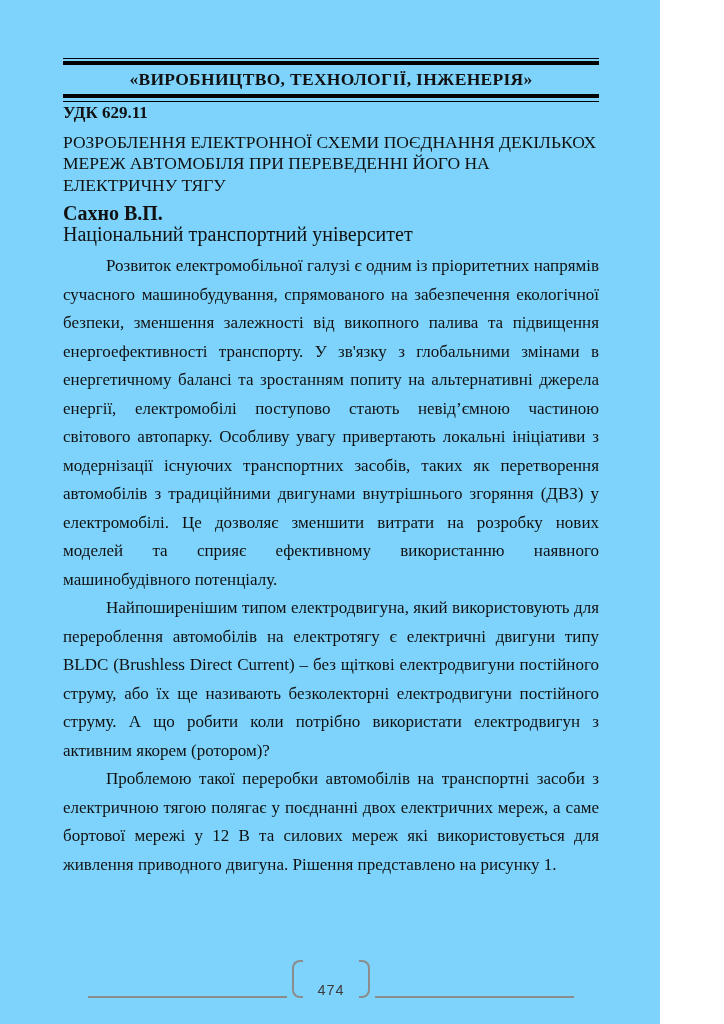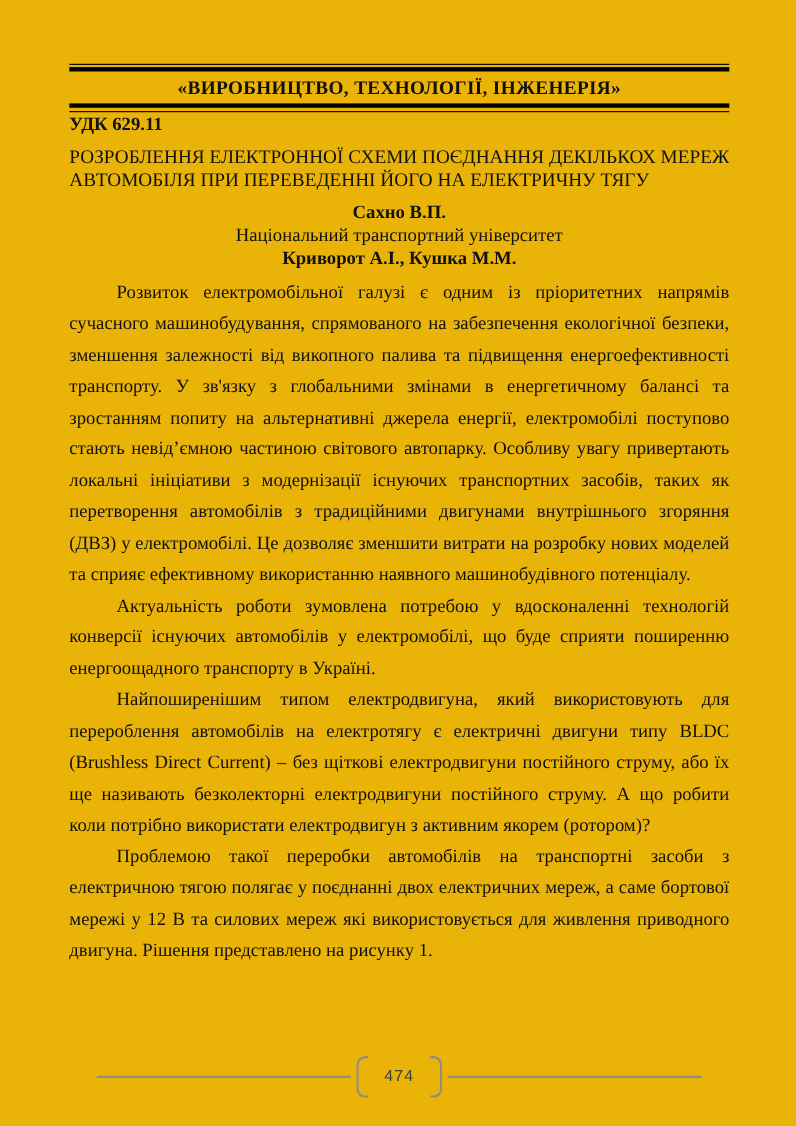--- a/index.html
+++ b/index.html
@@ -1,20 +1,20 @@
 <!DOCTYPE html>
 <html><head>
 <meta charset="utf-8">
 <style>
   * { margin: 0; padding: 0; box-sizing: border-box; }
   html, body { width: 724px; height: 1024px; background: #ffffff; overflow: hidden; }
   .page {
     position: relative;
-    width: 724px; height: 1024px;
-    background: #eab308;
+    width: 660px; height: 1024px;
+    background: #7dd3fc;
     color: #111111;
     font-family: "Liberation Serif", "DejaVu Serif", serif;
     padding: 58px 61px 0 63px;
   }
   
   .banner { width: 100%; }
   .rule-thin  { height: 0; border-top: 1.5px solid #000; }
   .rule-thick { height: 4px; background: #000; margin-top: 2px; }
   .rule-thick.below { margin-top: 0; }
   .rule-thin.below  { border-top: 1.5px solid #000; margin-top: 2.5px; }
@@ -30,36 +30,36 @@
     font-weight: bold;
     font-size: 17px;
     line-height: 21px;
   }
   .article-title {
     margin-top: 9px;
     text-align: left;
     font-size: 17.5px;
     line-height: 21.5px;
   }
-  .authors { margin-top: 7px; text-align: center; font-size: 17px; line-height: 21px; }
+  .authors { margin-top: 7px; text-align: left; font-size: 20px; line-height: 21px; }
   .author-name { font-weight: bold; }
   .author-affiliation { }
   .body-text { margin-top: 7px; }
   .body-text p {
     font-size: 17px;
     line-height: 28.5px;
     text-align: justify;
     text-indent: 43px;
   }
   
   .footer {
     position: absolute;
     left: 63px; right: 61px; bottom: 26px;
     display: flex;
-    align-items: center;
+    align-items: flex-end;
     height: 38px;
     padding: 0 25px;
   }
   .fline { flex: 1; height: 2px; background: #8c8c8c; }
   .bracket { width: 11px; height: 38px; border: 2px solid #8c8c8c; }
   .bracket-left  { border-right: none; border-radius: 8px 0 0 8px; margin-left: 5px; }
   .bracket-right { border-left: none;  border-radius: 0 8px 8px 0; margin-right: 5px; }
   .pagenum {
     font-family: "Liberation Sans", "DejaVu Sans", sans-serif;
     font-size: 14.5px;
@@ -81,26 +81,24 @@
     <div class="rule-thin below"></div>
   </div>
 
   <div class="udc">УДК 629.11</div>
 
   <div class="article-title">РОЗРОБЛЕННЯ ЕЛЕКТРОННОЇ СХЕМИ ПОЄДНАННЯ ДЕКІЛЬКОХ МЕРЕЖ АВТОМОБІЛЯ ПРИ ПЕРЕВЕДЕННІ ЙОГО НА ЕЛЕКТРИЧНУ ТЯГУ</div>
 
   <div class="authors">
     <div class="author-name">Сахно В.П.</div>
     <div class="author-affiliation">Національний транспортний університет</div>
-    <div class="author-name">Криворот А.І., Кушка М.М.</div>
   </div>
 
   <div class="body-text">
     <p>Розвиток електромобільної галузі є одним із пріоритетних напрямів сучасного машинобудування, спрямованого на забезпечення екологічної безпеки, зменшення залежності від викопного палива та підвищення енергоефективності транспорту. У зв'язку з глобальними змінами в енергетичному балансі та зростанням попиту на альтернативні джерела енергії, електромобілі поступово стають невід’ємною частиною світового автопарку. Особливу увагу привертають локальні ініціативи з модернізації існуючих транспортних засобів, таких як перетворення автомобілів з традиційними двигунами внутрішнього згоряння (ДВЗ) у електромобілі. Це дозволяє зменшити витрати на розробку нових моделей та сприяє ефективному використанню наявного машинобудівного потенціалу.</p>
-    <p>Актуальність роботи зумовлена потребою у вдосконаленні технологій конверсії існуючих автомобілів у електромобілі, що буде сприяти поширенню енергоощадного транспорту в Україні.</p>
     <p>Найпоширенішим типом електродвигуна, який використовують для перероблення автомобілів на електротягу є електричні двигуни типу BLDC (Brushless Direct Current) – без щіткові електродвигуни постійного струму, або їх ще називають безколекторні електродвигуни постійного струму. А що робити коли потрібно використати електродвигун з активним якорем (ротором)?</p>
     <p>Проблемою такої переробки автомобілів на транспортні засоби з електричною тягою полягає у поєднанні двох електричних мереж, а саме бортової мережі у 12 В та силових мереж які використовується для живлення приводного двигуна. Рішення представлено на рисунку 1.</p>
   </div>
 
   <div class="footer">
     <div class="fline"></div>
     <div class="bracket bracket-left"></div>
     <span class="pagenum">474</span>
     <div class="bracket bracket-right"></div>
     <div class="fline"></div>

